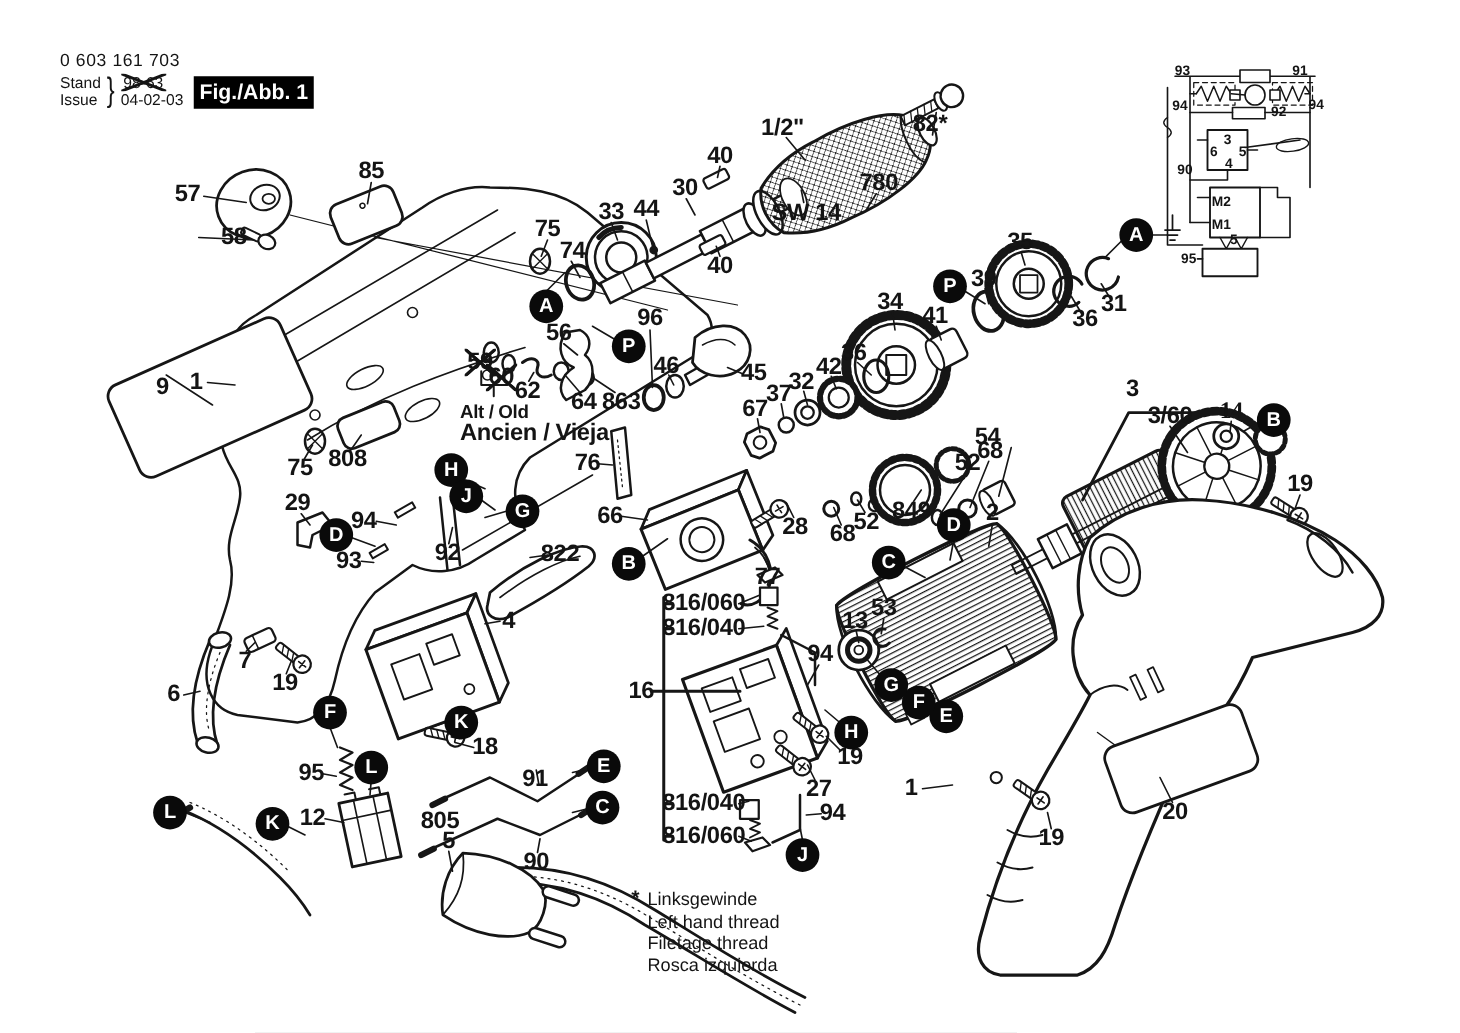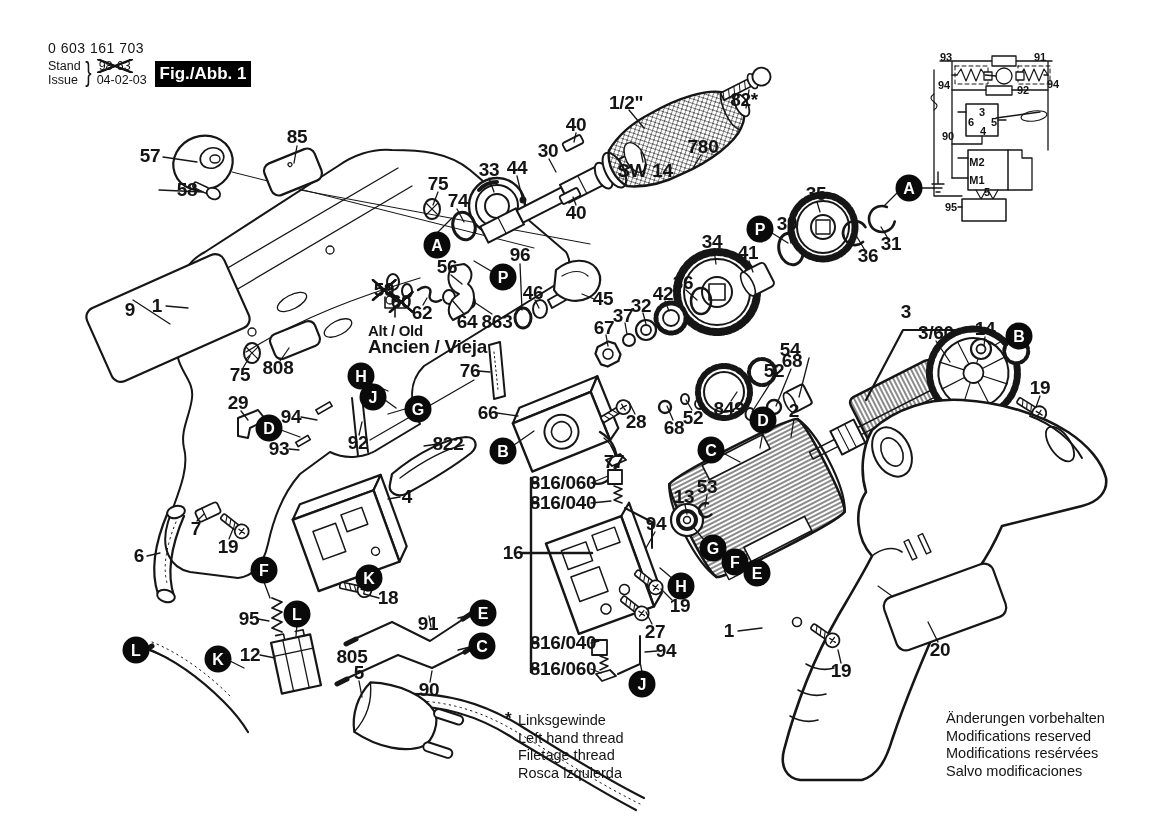--- a/index.html
+++ b/index.html
@@ -461,21 +461,21 @@
       <div class="part-label" style="left: 636px; top: 422px;">28</div>
       <div class="part-label" style="left: 674px; top: 428px;">68</div>
       <div class="part-label" style="left: 693px; top: 418px;">52</div>
       <div class="part-label" style="left: 774px; top: 371px;">52</div>
       <div class="part-label" style="left: 792px; top: 361px;">68</div>
       <div class="part-label" style="left: 790px; top: 350px; text-align: right;">54</div>
       <div class="part-label" style="left: 729px; top: 409px;">849</div>
       <div class="part-label" style="left: 794px; top: 411px;">2</div>
       <div class="part-label" style="left: 906px; top: 312px;">3</div>
       <div class="part-label" style="left: 936px; top: 333px;">3/60</div>
-      <div class="part-label" style="left: 985px; top: 329px;">14</div>
+      <div class="part-label" style="left: 985px; top: 329px; font-family: Liberation Serif, serif;">14</div>
       <div class="part-label" style="left: 1040px; top: 388px;">19</div>
       <div class="part-label" style="left: 684px; top: 497px;">13</div>
       <div class="part-label" style="left: 707px; top: 487px;">53</div>
       <div class="part-label" style="left: 656px; top: 524px;">94</div>
       <div class="part-label" style="left: 680px; top: 606px;">19</div>
       <div class="part-label" style="left: 655px; top: 632px;">27</div>
       <div class="part-label" style="left: 666px; top: 651px;">94</div>
       <div class="part-label" style="left: 563px; top: 483px;">816/060</div>
       <div class="part-label" style="left: 563px; top: 503px;">816/040</div>
       <div class="part-label" style="left: 563px; top: 643px;">816/040</div>
@@ -532,22 +532,14 @@
 
   <div class="fn-block" style="left:518px;top:712px">
     <span class="fn-star">*</span>
     <div>
         <div>Linksgewinde</div>
         <div>Left hand thread</div>
         <div>Filetage thread</div>
         <div>Rosca izquierda</div>
       </div>
   </div>
-  <div class="fn-block" style="left:946px;top:710px">
-    <div>
-        <div>Änderungen vorbehalten</div>
-        <div>Modifications reserved</div>
-        <div>Modifications resérvées</div>
-        <div>Salvo modificaciones</div>
-      </div>
-  </div>
 
 </div>
 
 </body></html>

